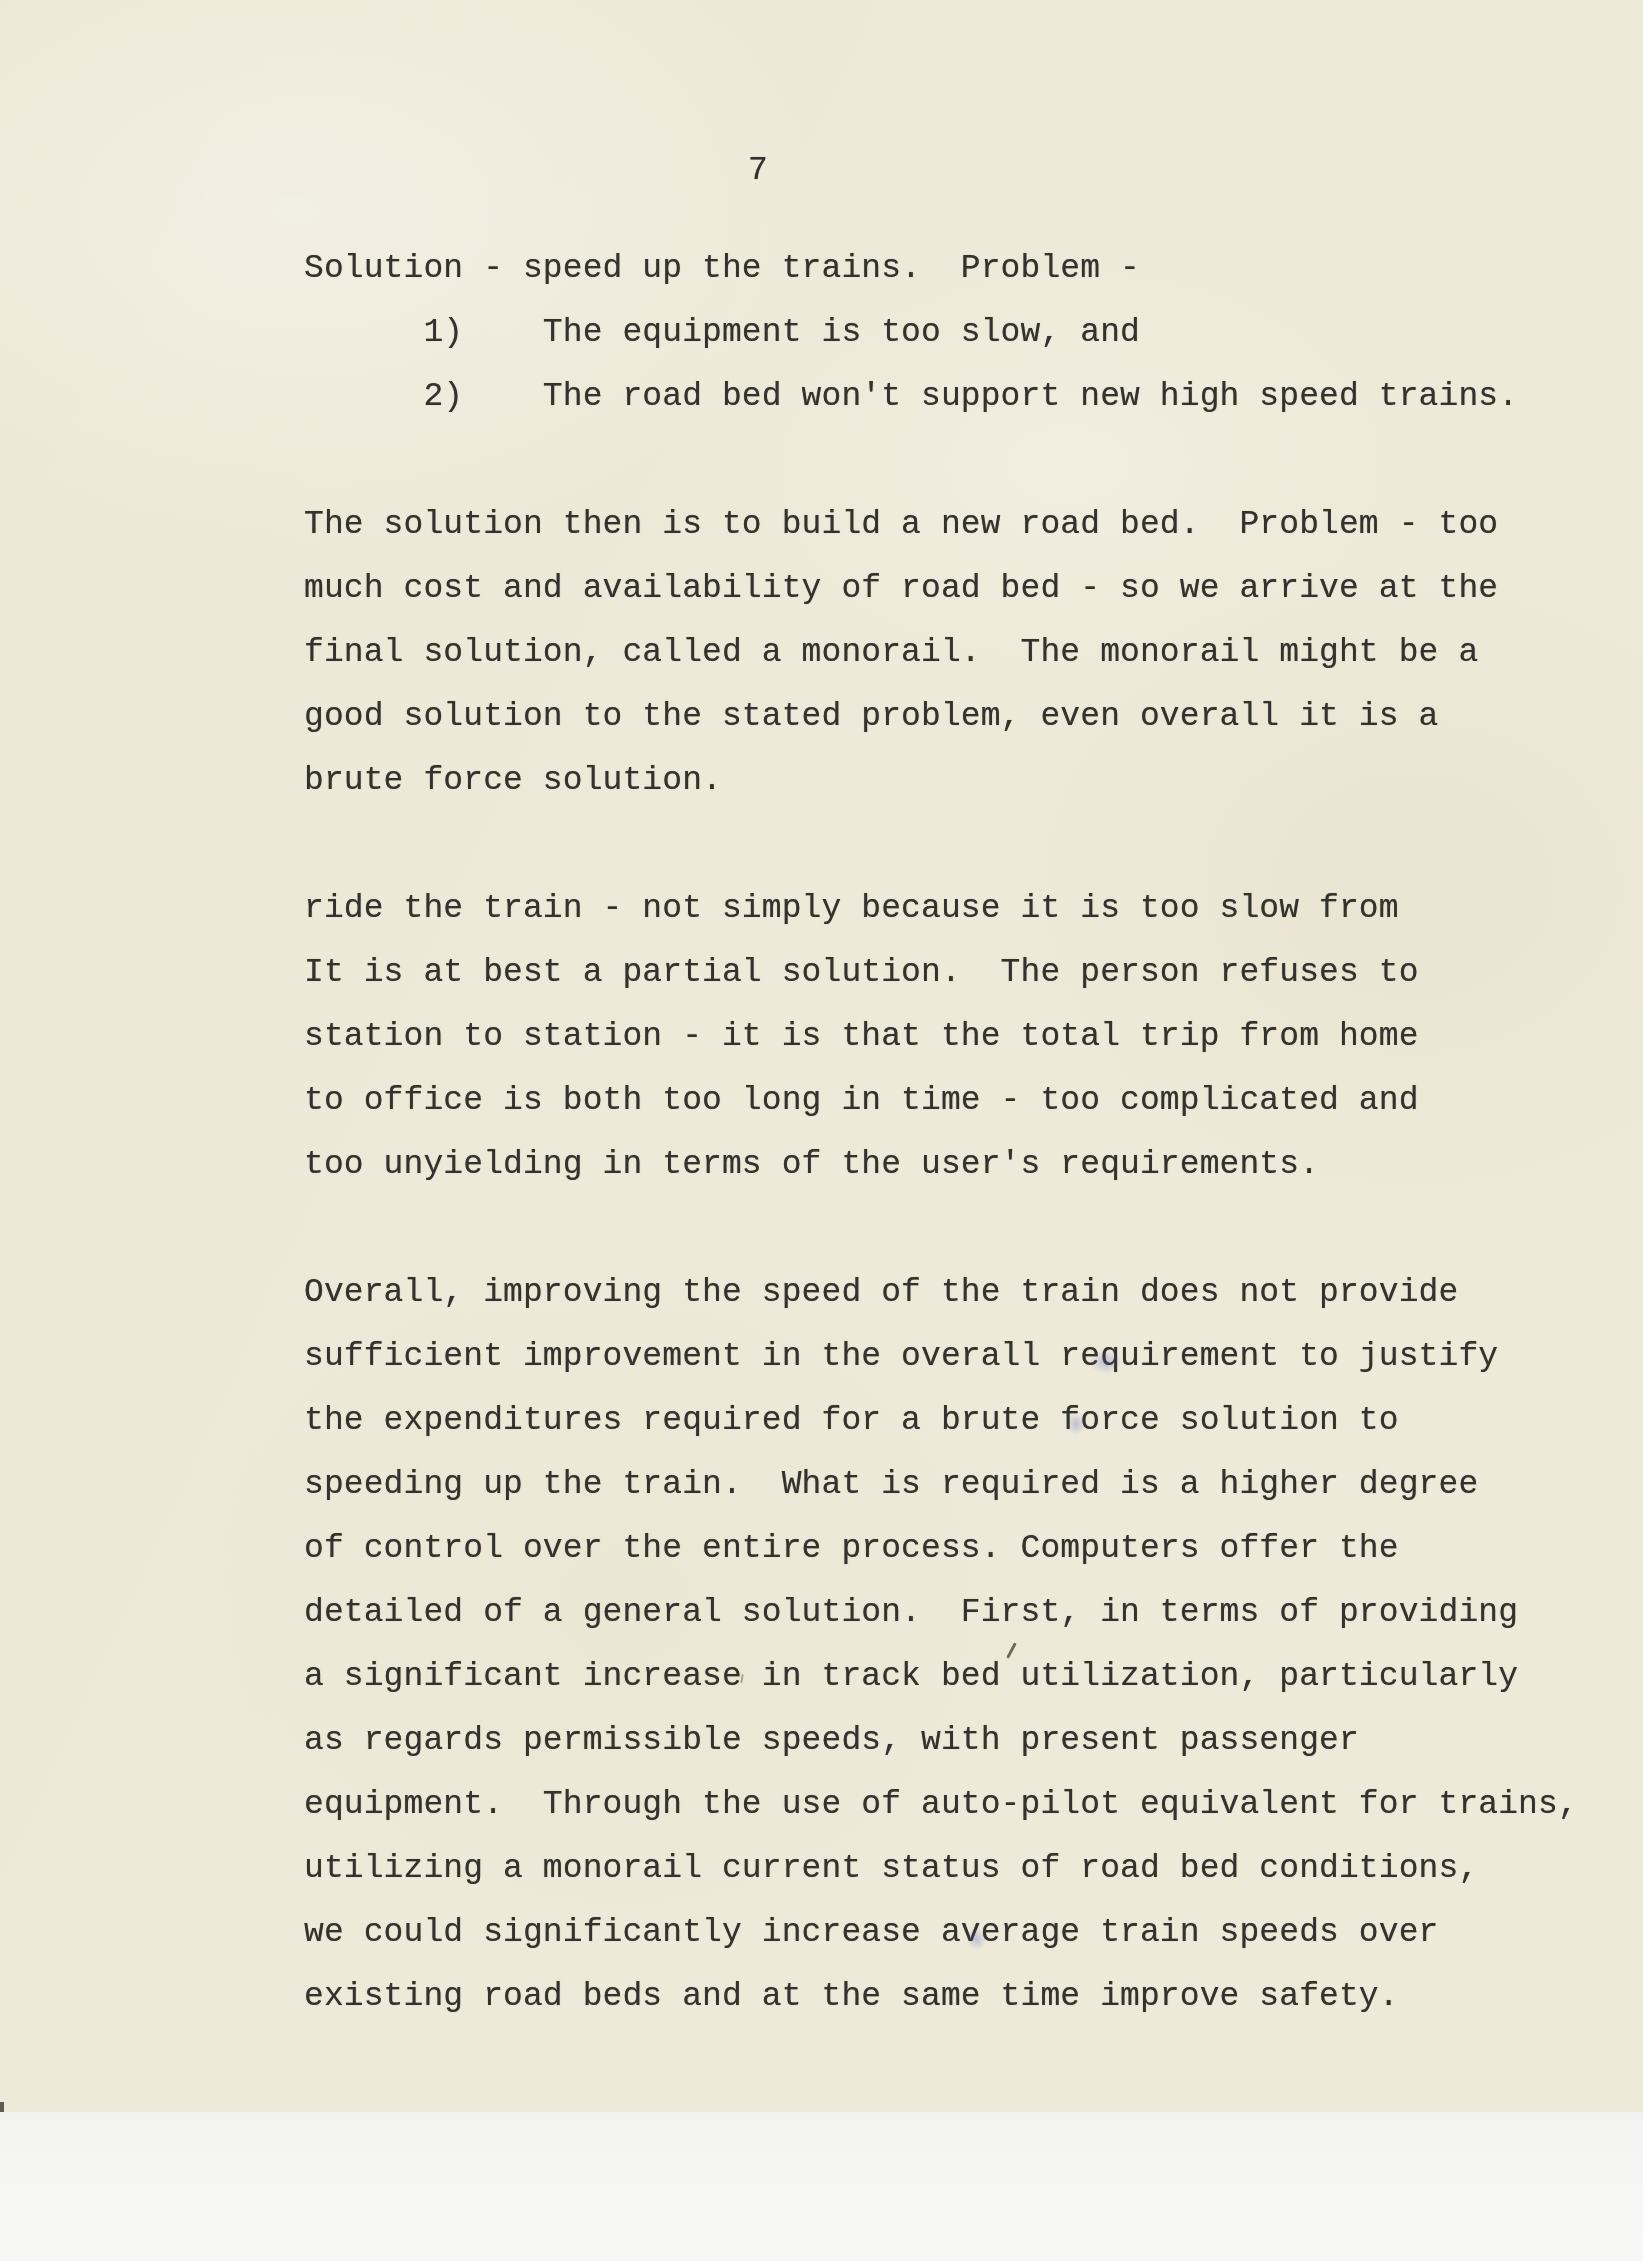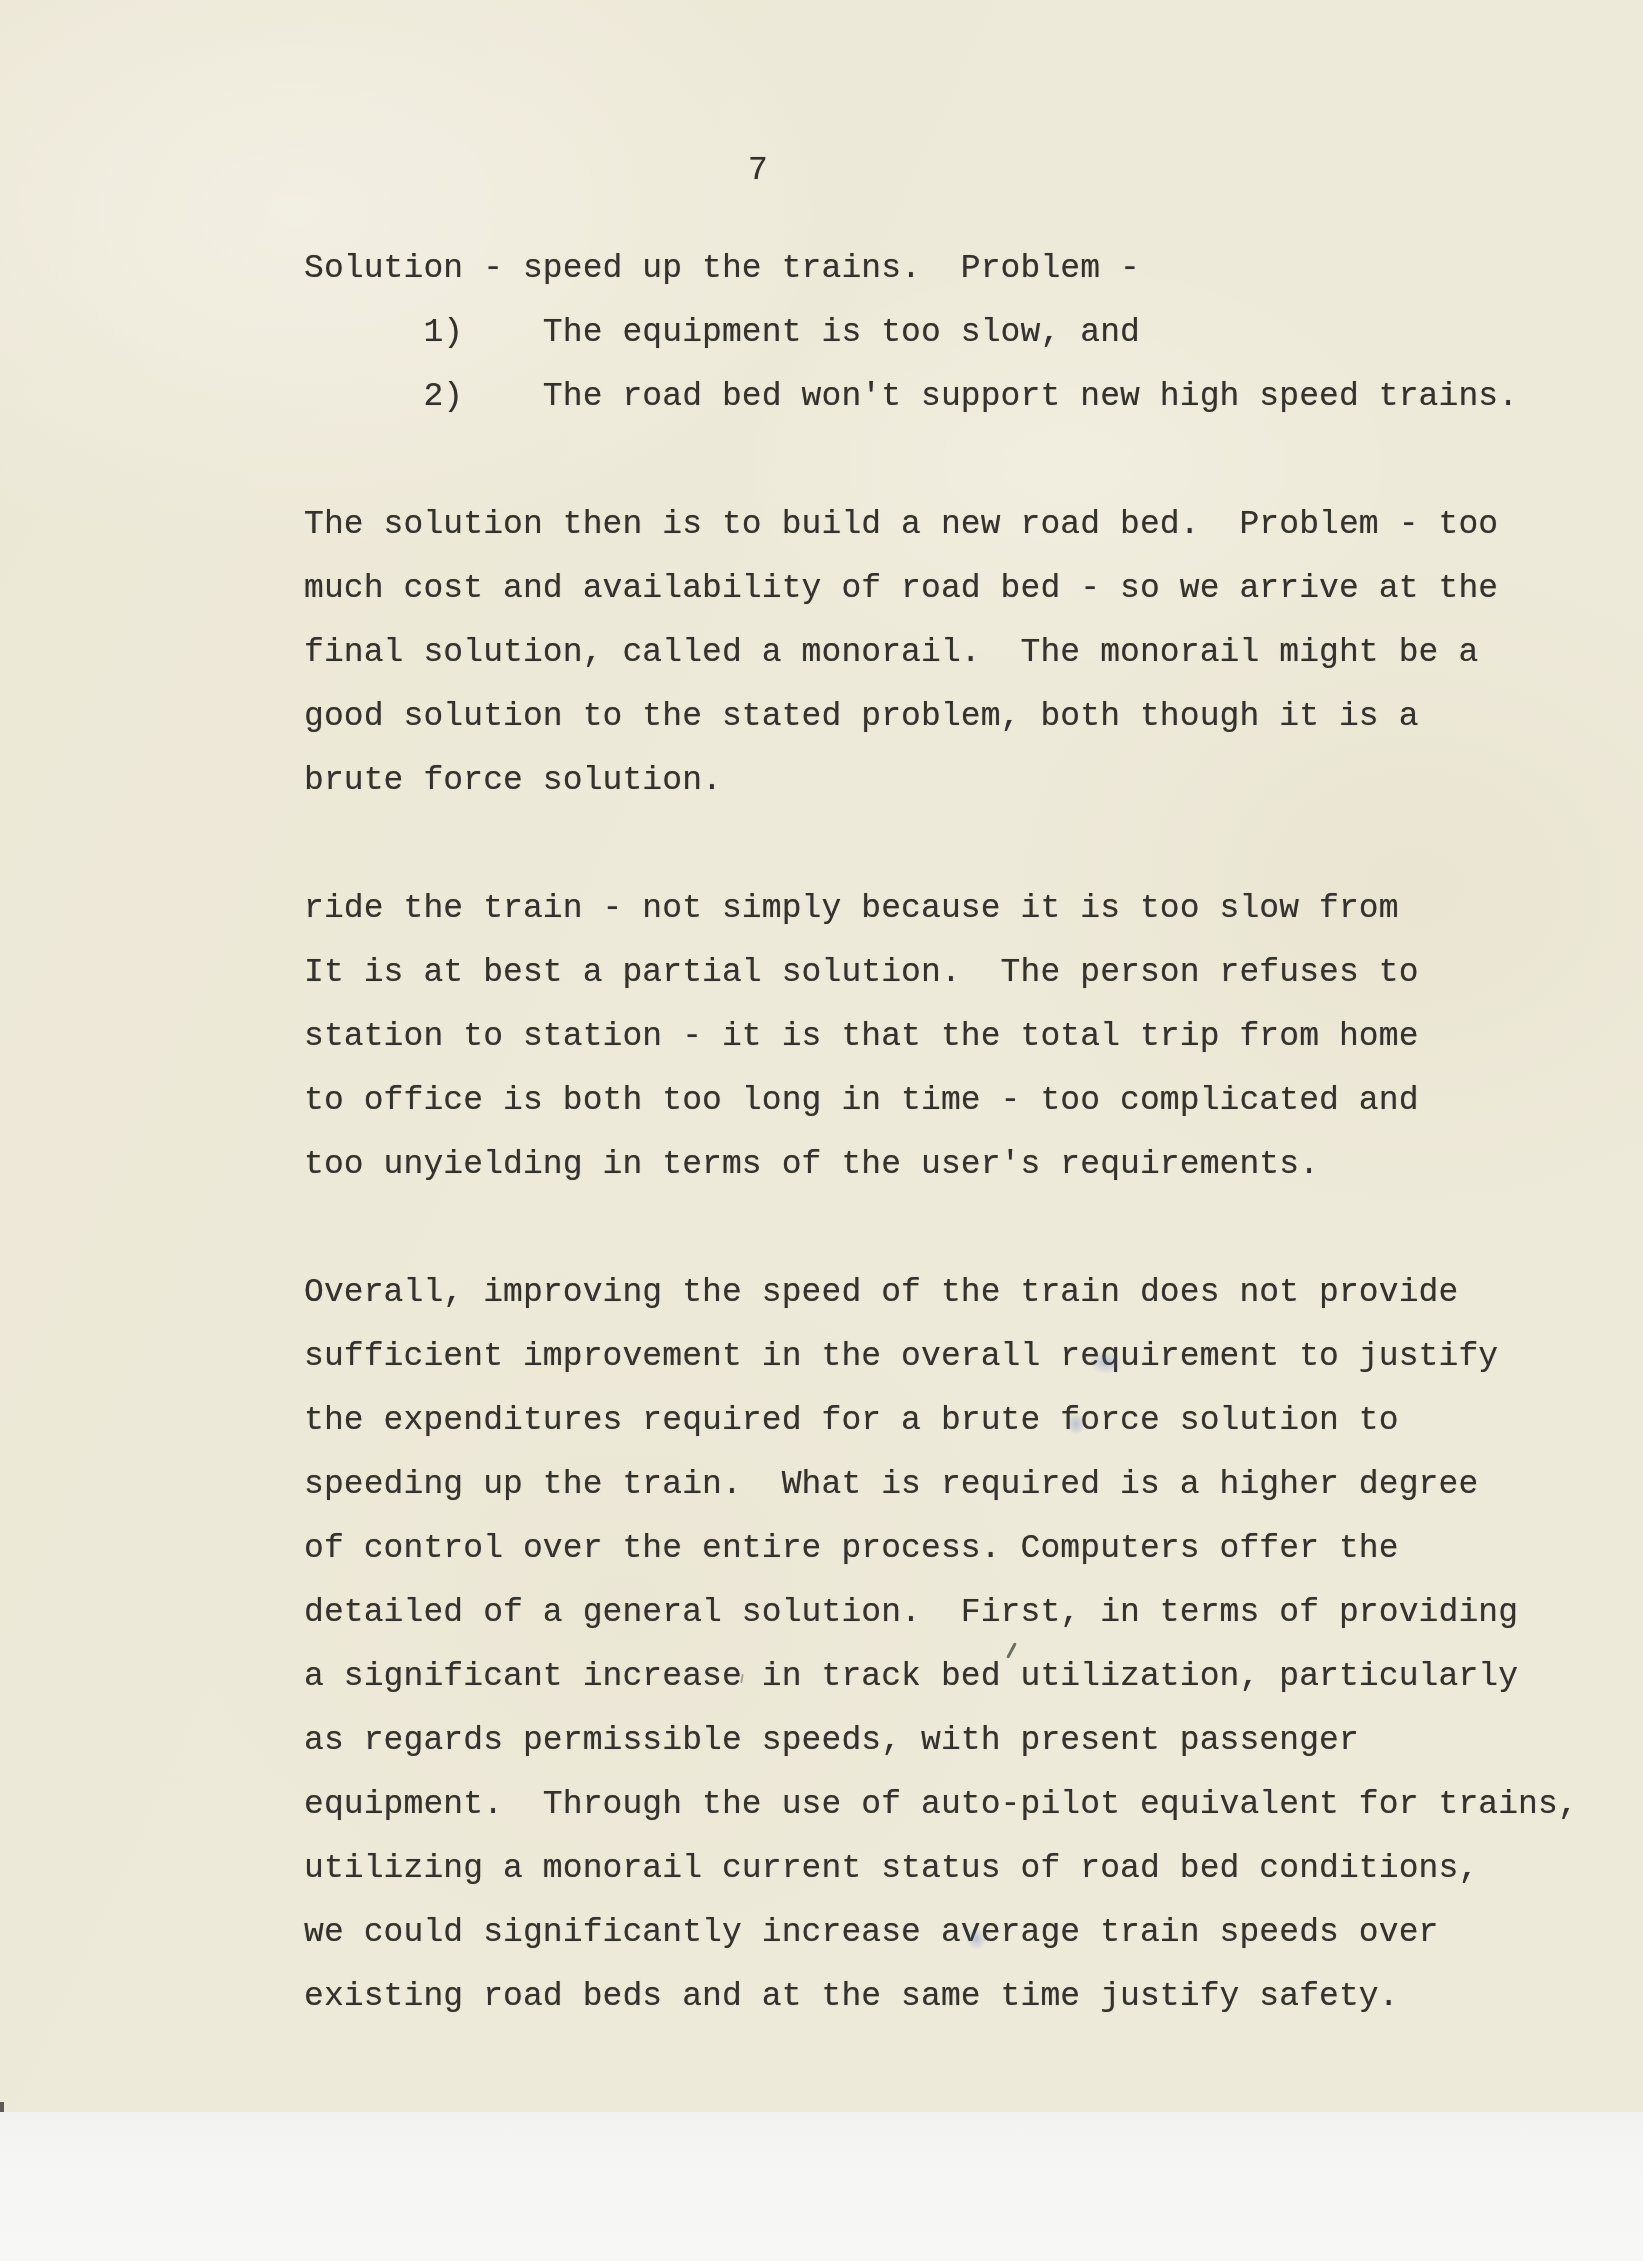--- a/index.html
+++ b/index.html
@@ -85,41 +85,41 @@
     <div class="page-number">7</div>
 
     <div class="text-block" id="text-block">
         <div class="line">Solution - speed up the trains.  Problem -</div>
         <div class="line">      1)    The equipment is too slow, and</div>
         <div class="line">      2)    The road bed won't support new high speed trains.</div>
         <div class="line blank">&nbsp;</div>
         <div class="line">The solution then is to build a new road bed.  Problem - too</div>
         <div class="line">much cost and availability of road bed - so we arrive at the</div>
         <div class="line">final solution, called a monorail.  The monorail might be a</div>
-        <div class="line">good solution to the stated problem, both though it is a</div>
+        <div class="line">good solution to the stated problem, even overall it is a</div>
         <div class="line">brute force solution.</div>
         <div class="line blank">&nbsp;</div>
         <div class="line">ride the train - not simply because it is too slow from</div>
         <div class="line">It is at best a partial solution.  The person refuses to</div>
         <div class="line">station to station - it is that the total trip from home</div>
         <div class="line">to office is both too long in time - too complicated and</div>
         <div class="line">too unyielding in terms of the user's requirements.</div>
         <div class="line blank">&nbsp;</div>
         <div class="line">Overall, improving the speed of the train does not provide</div>
         <div class="line">sufficient improvement in the overall requirement to justify</div>
         <div class="line">the expenditures required for a brute force solution to</div>
         <div class="line">speeding up the train.  What is required is a higher degree</div>
         <div class="line">of control over the entire process. Computers offer the</div>
         <div class="line">detailed of a general solution.  First, in terms of providing</div>
         <div class="line">a significant increase in track bed utilization, particularly</div>
         <div class="line">as regards permissible speeds, with present passenger</div>
         <div class="line">equipment.  Through the use of auto-pilot equivalent for trains,</div>
         <div class="line">utilizing a monorail current status of road bed conditions,</div>
         <div class="line">we could significantly increase average train speeds over</div>
-        <div class="line">existing road beds and at the same time justify safety.</div>
+        <div class="line">existing road beds and at the same time improve safety.</div>
       </div>
 
     <span class="artifact pen-tick"></span>
     <span class="artifact stray-tick"></span>
     <span class="artifact smudge smudge-1"></span>
     <span class="artifact smudge smudge-2"></span>
     <span class="artifact smudge smudge-3"></span>
     <span class="artifact edge-notch"></span>
   </div>
 

